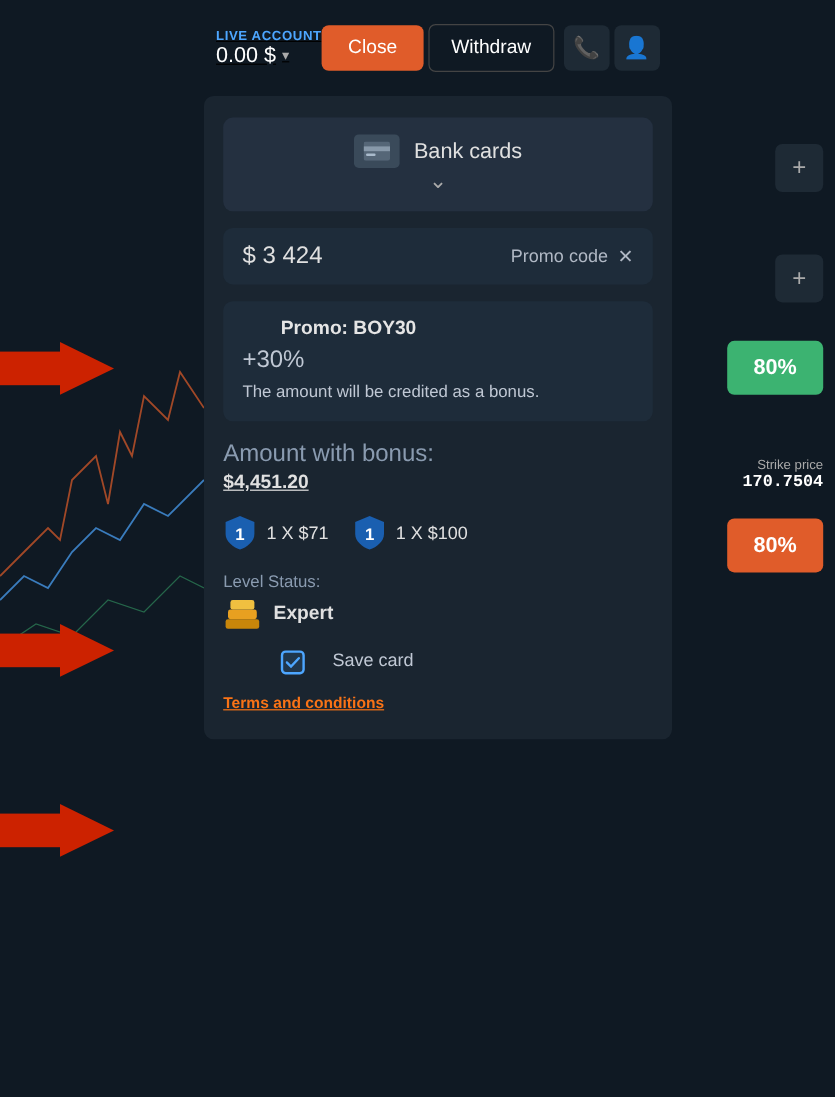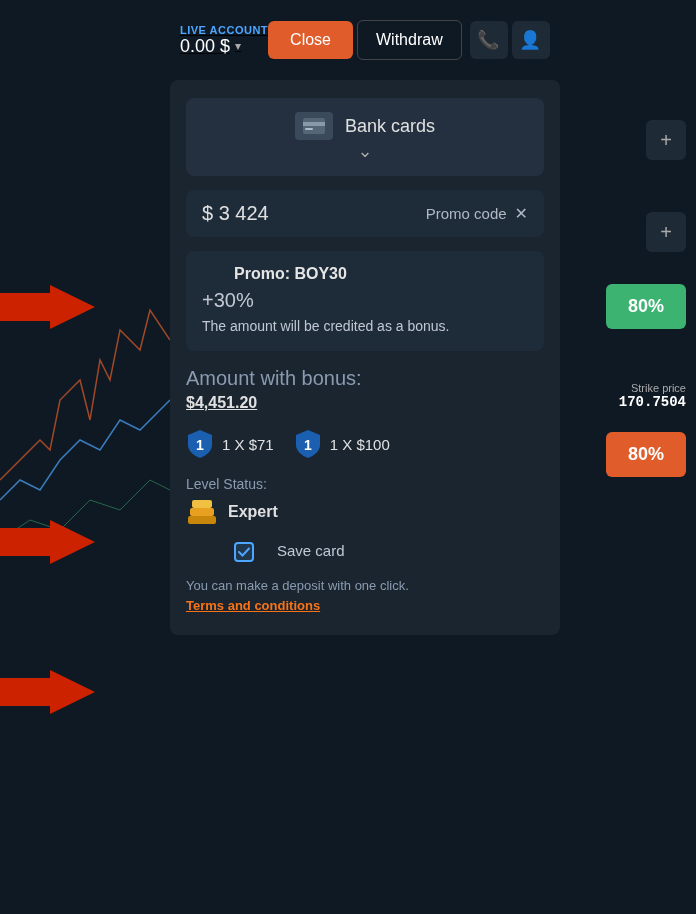--- a/index.html
+++ b/index.html
@@ -530,17 +530,16 @@
   <div class="save-card-row">
     <div class="save-card-checkbox">
       <svg width="12" height="10" viewBox="0 0 12 10" xmlns="http://www.w3.org/2000/svg">
         <polyline points="1,5 4.5,8.5 11,1.5" stroke="#4da6ff" stroke-width="2" fill="none" stroke-linecap="round"></polyline>
       </svg>
     </div>
     <span class="save-card-label">Save card</span>
   </div>
 
   <div>
-    <div class="terms-text">You can make a deposit with one click.</div>
     <span class="terms-text terms-link">Terms and conditions</span>
   </div>
 
 </div>
 
 </body></html>

